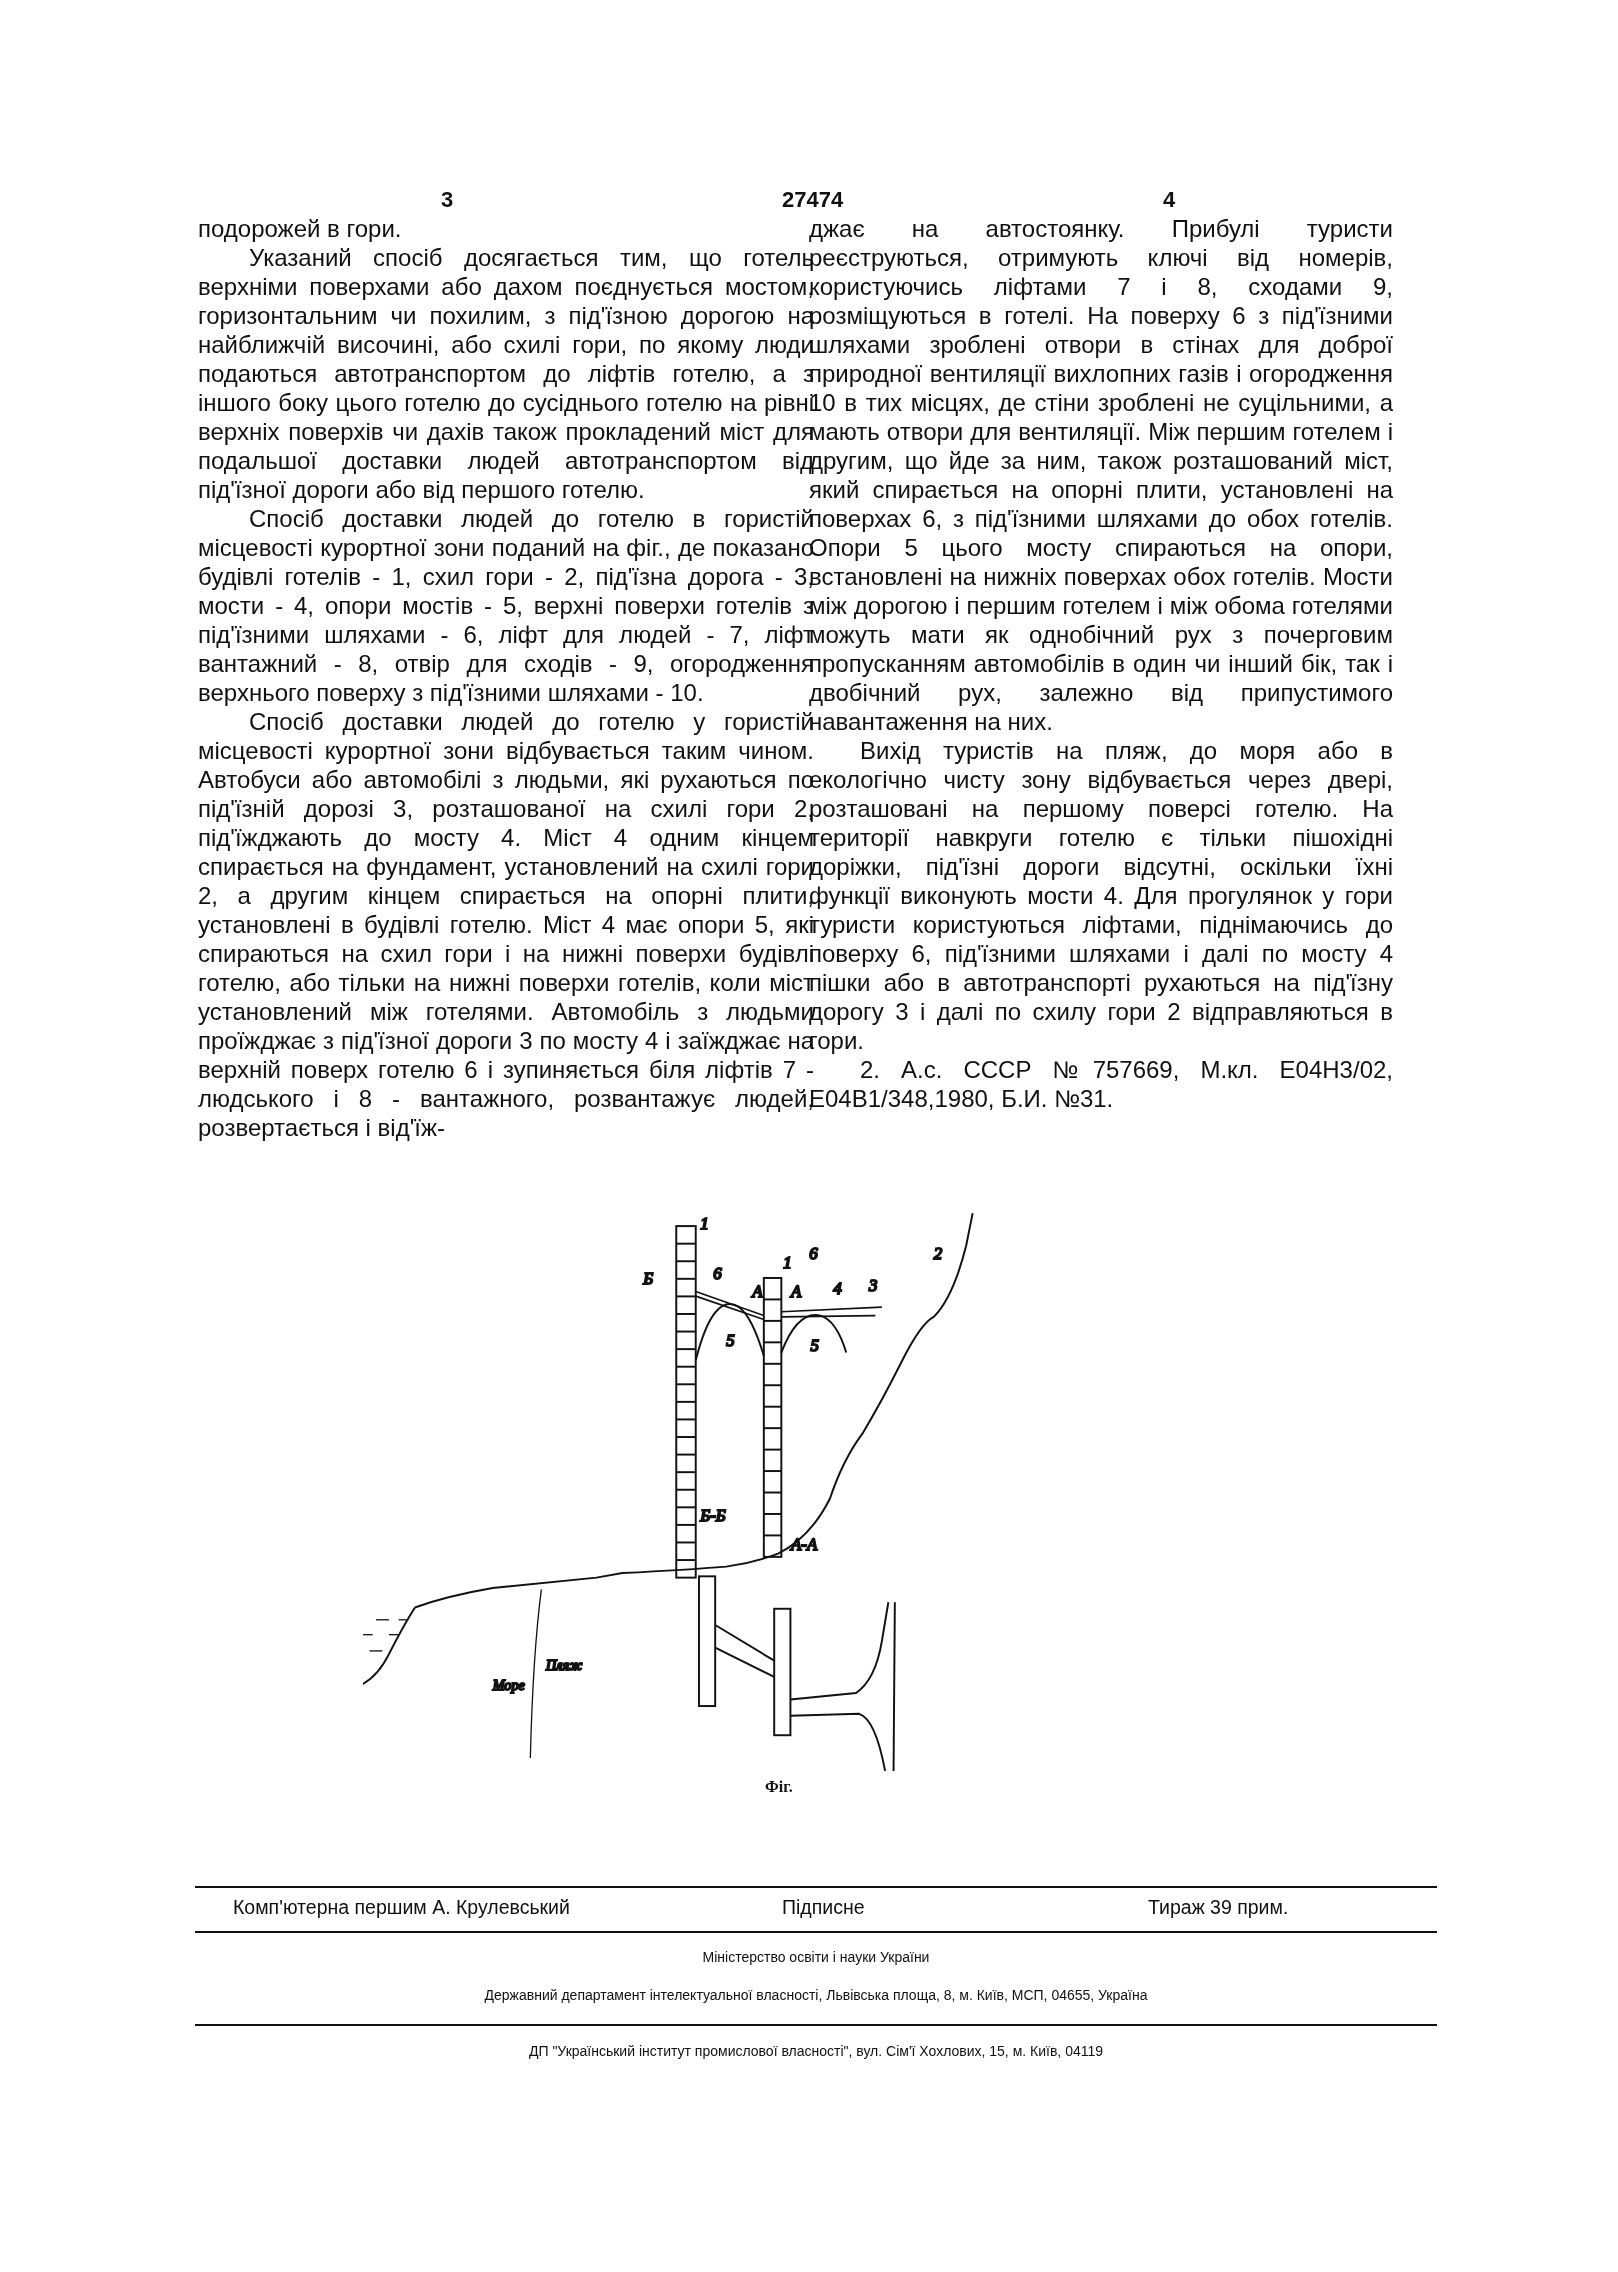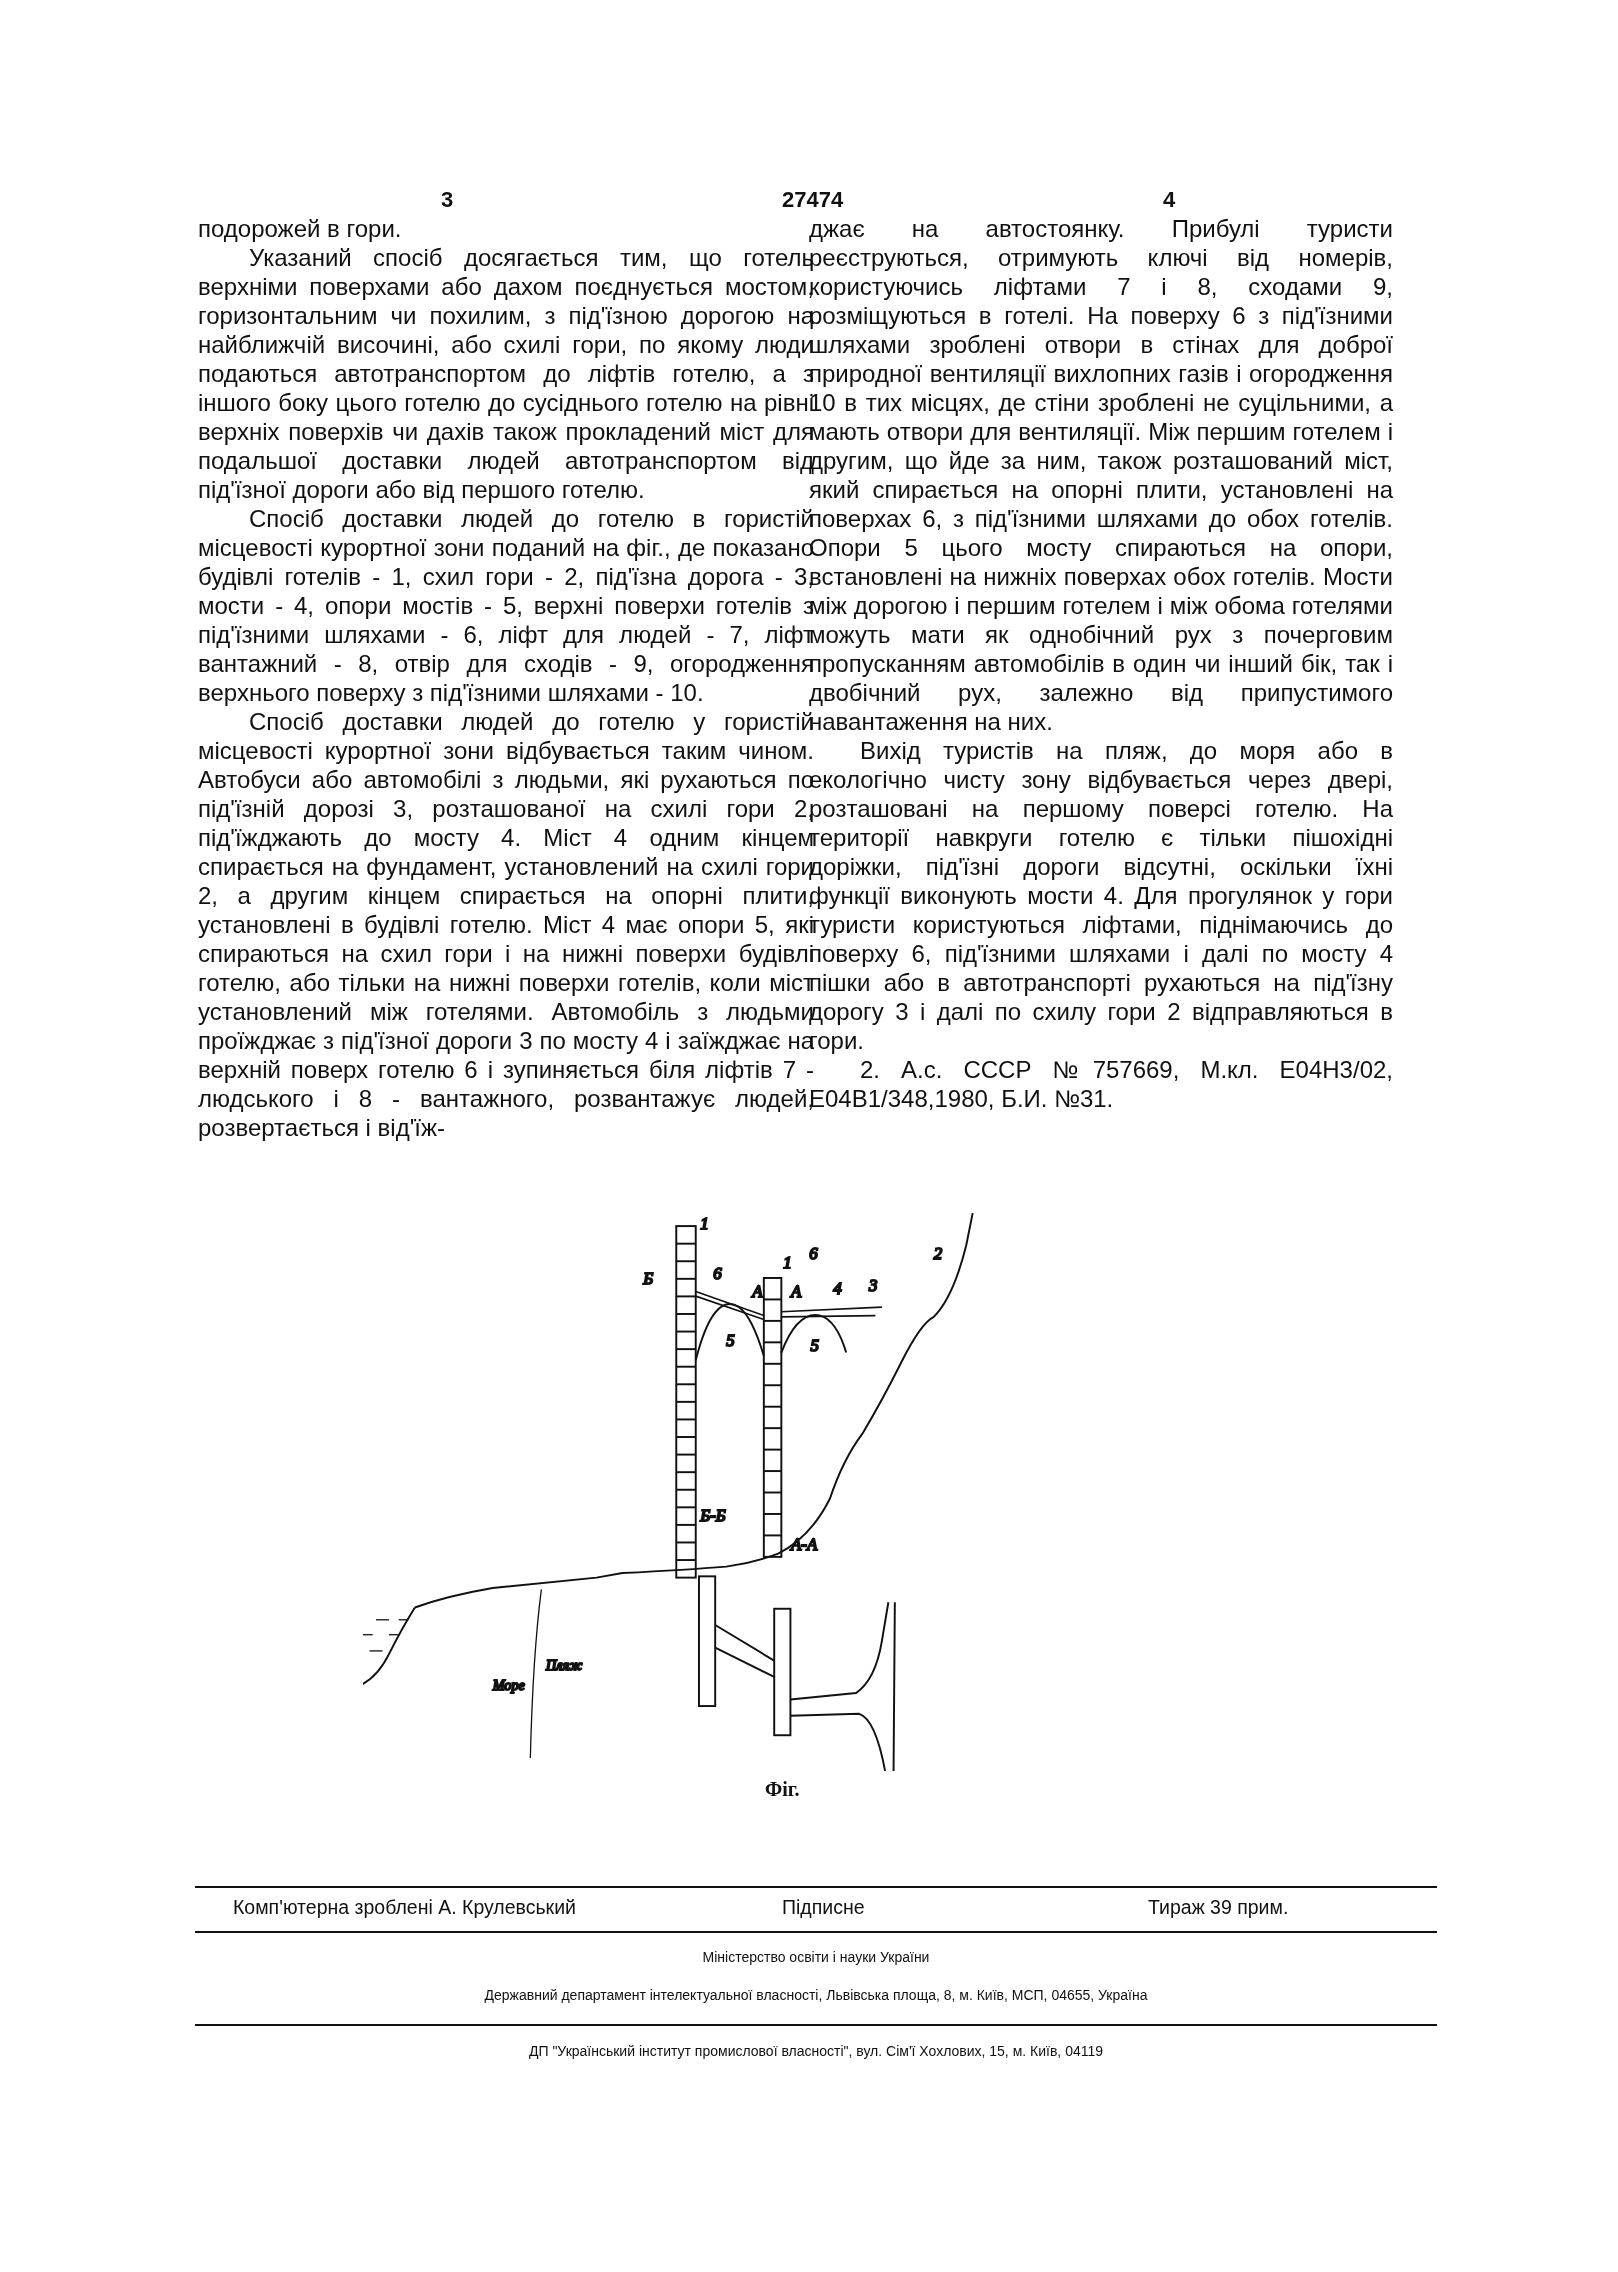--- a/index.html
+++ b/index.html
@@ -11,21 +11,21 @@
     font-weight: bold; font-size: 22px; }
   .header span { position: absolute; top: 0; }
   .col { position: absolute; top: 214px; width: 616px;
     font-size: 24px; line-height: 29px; text-align: justify; }
   .col p { margin: 0; text-indent: 0; }
   .col p.ind { text-indent: 51px; }
   #col-left { left: 198px; }
   #col-right { left: 809px; width: 584px; }
   .figure { position: absolute; left: 363px; top: 1187px; width: 921px; height: 623px; }
   .fig-caption { position: absolute; top: 1778px; left: 765px; font-family: "Liberation Serif", serif;
-    font-size: 20px; font-weight: bold; }
+    font-size: 16px; font-weight: bold; }
   .rule { position: absolute; left: 195px; width: 1242px; height: 1.9px; background: #111; }
   .imp-row { position: absolute; top: 1896px; left: 195px; width: 1242px; height: 26px; font-size: 19.5px; }
   .imp-row span { position: absolute; top: 0; }
   .center-line { position: absolute; left: 195px; width: 1242px; text-align: center; font-size: 14px; }
 </style>
 </head>
 <body>
 
 <div class="header">
   <span style="left:441px">3</span>
@@ -131,21 +131,21 @@
   <path d="M820 640 L818 900" stroke-width="3"></path>
   <text x="200" y="775" font-size="22">Море</text>
   <text x="282" y="745" font-size="22">Пляж</text>
   <path d="M275 620 Q262 720 258 880" stroke-width="2"></path>
 </svg>
 
 <div class="fig-caption">Фіг.</div>
 
 <div class="rule" style="top:1886px"></div>
 <div class="imp-row">
-  <span style="left:38px">Комп'ютерна зроблені А. Крулевський</span>
+  <span style="left:38px">Комп'ютерна першим А. Крулевський</span>
   <span style="left:587px">Підписне</span>
   <span style="left:953px">Тираж 39 прим.</span>
 </div>
 <div class="rule" style="top:1931px"></div>
 <div class="center-line" style="top:1949px">Міністерство освіти і науки України</div>
 <div class="center-line" style="top:1987px">Державний департамент інтелектуальної власності, Львівська площа, 8, м. Київ, МСП, 04655, Україна</div>
 <div class="rule" style="top:2024px"></div>
 <div class="center-line" style="top:2043px">ДП "Український інститут промислової власності", вул. Сім'ї Хохлових, 15, м. Київ, 04119</div>
 
 

